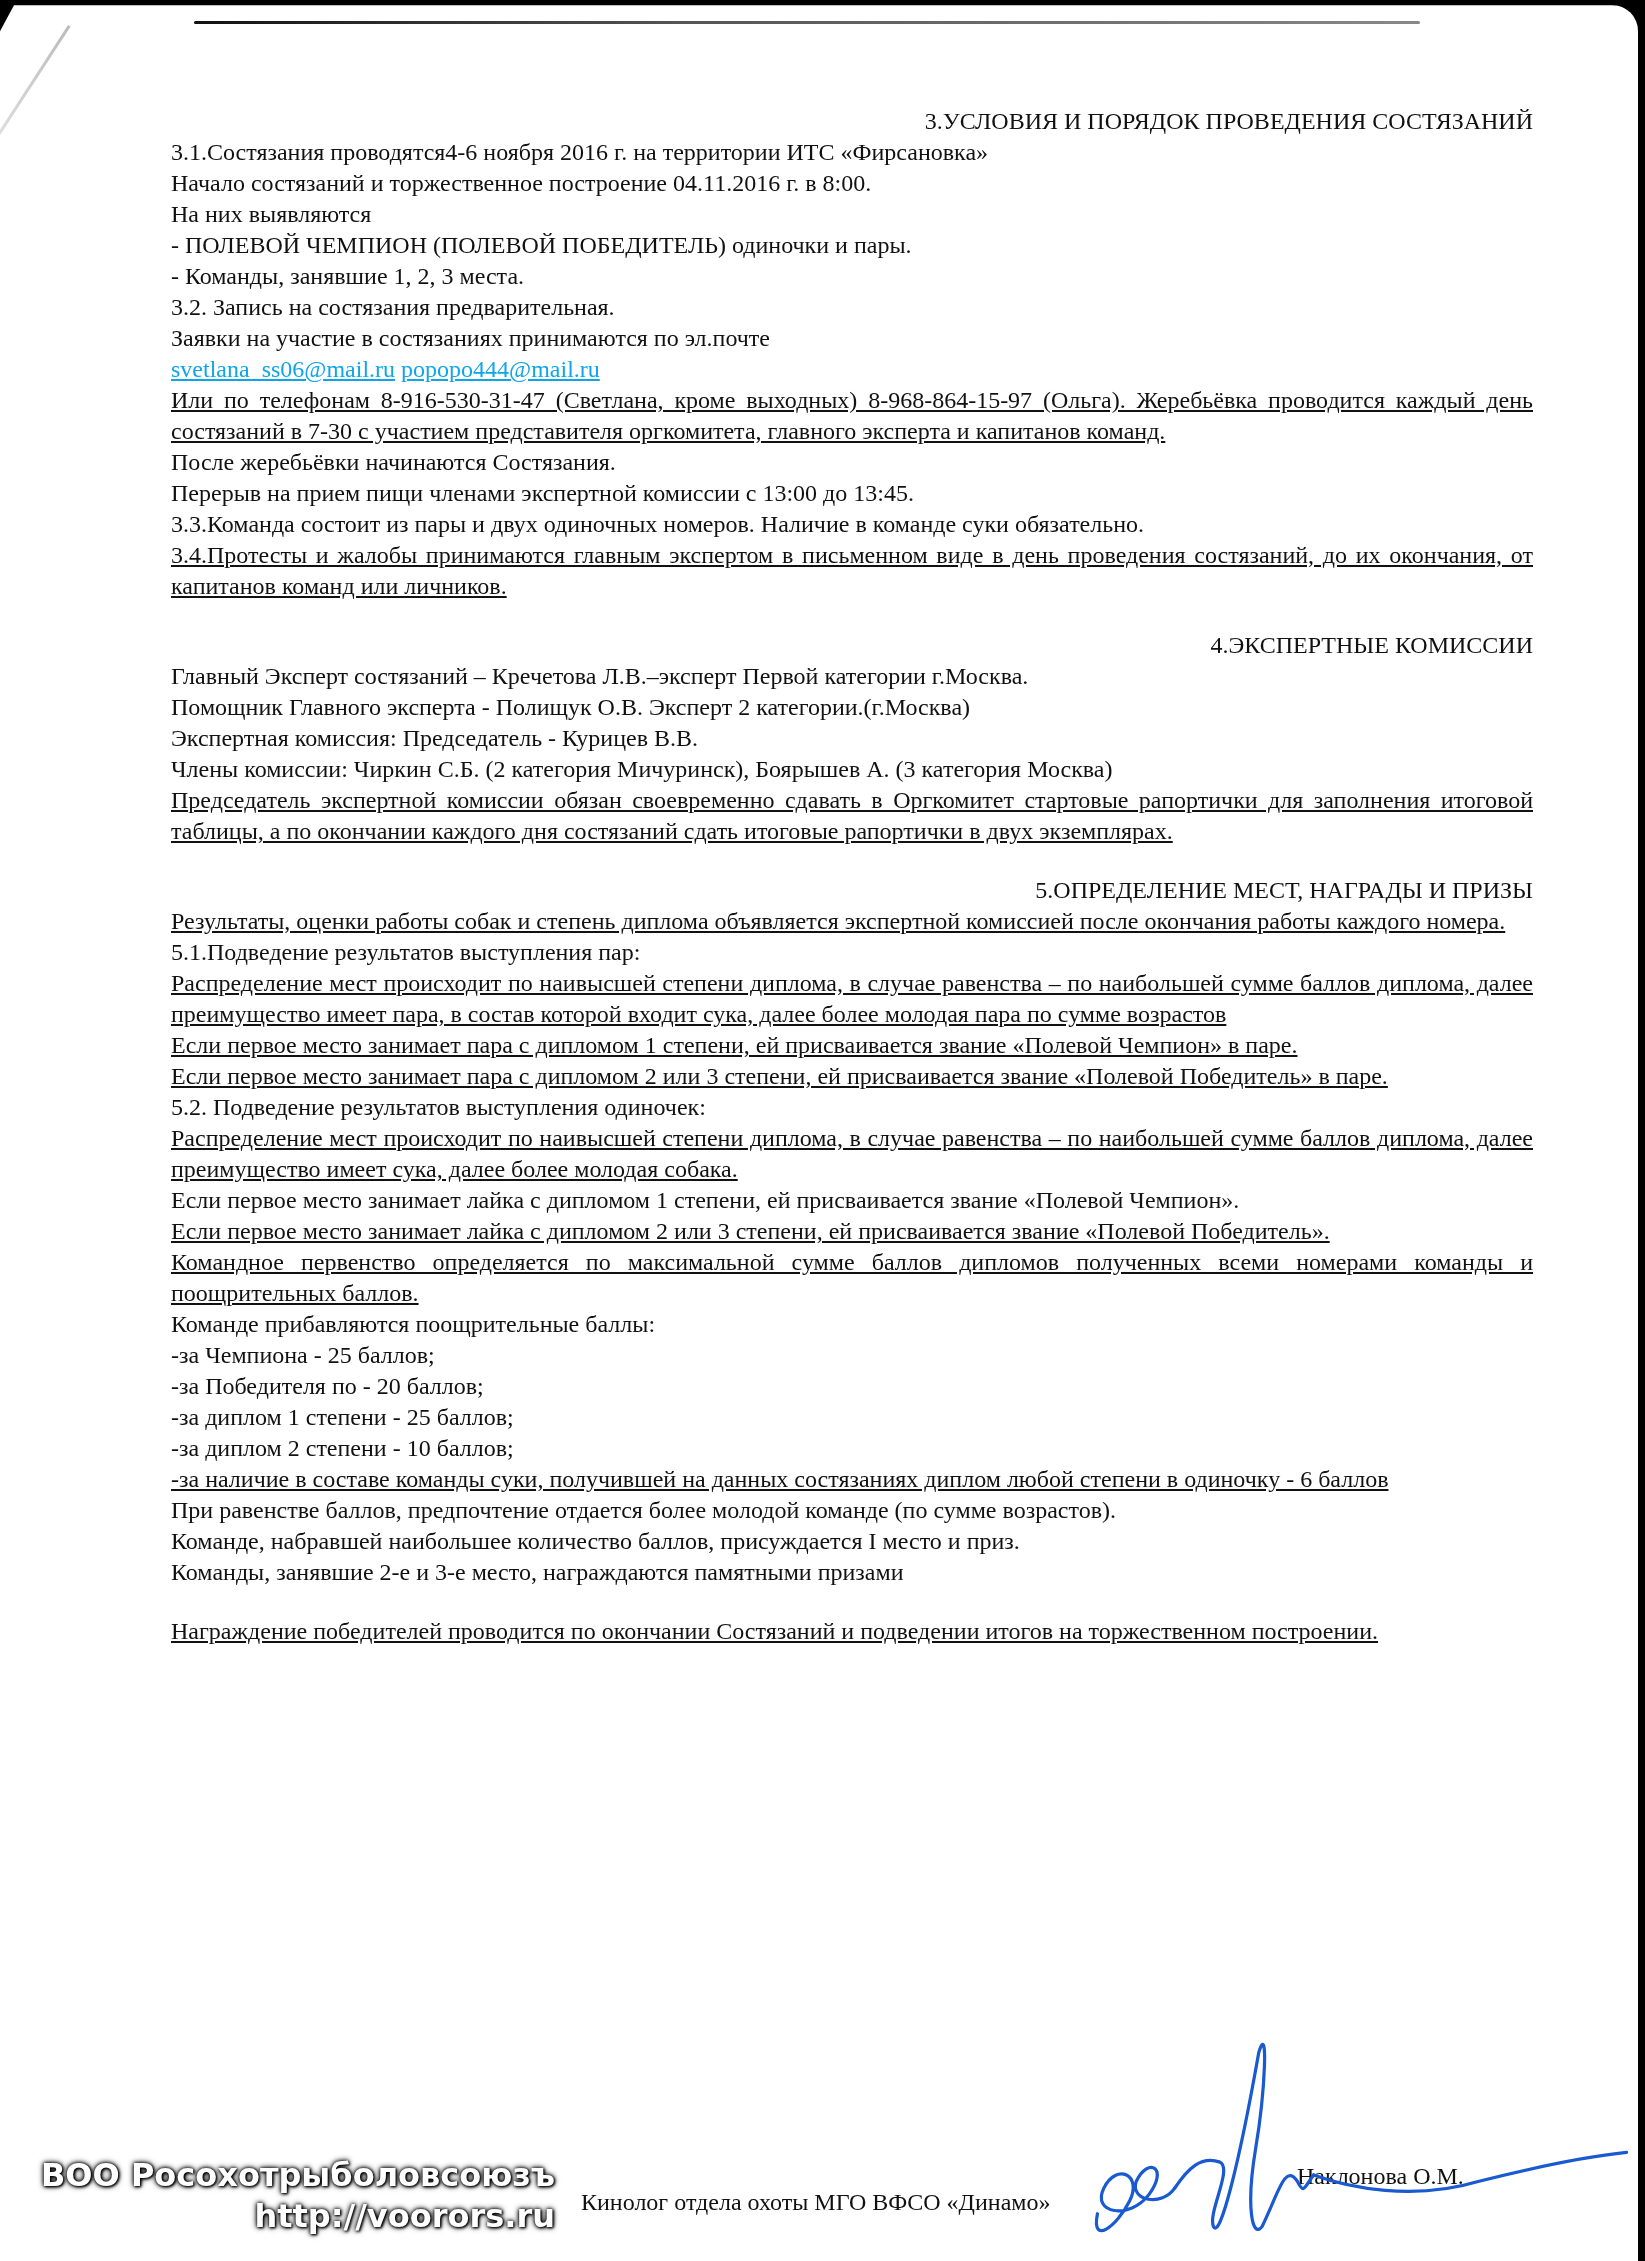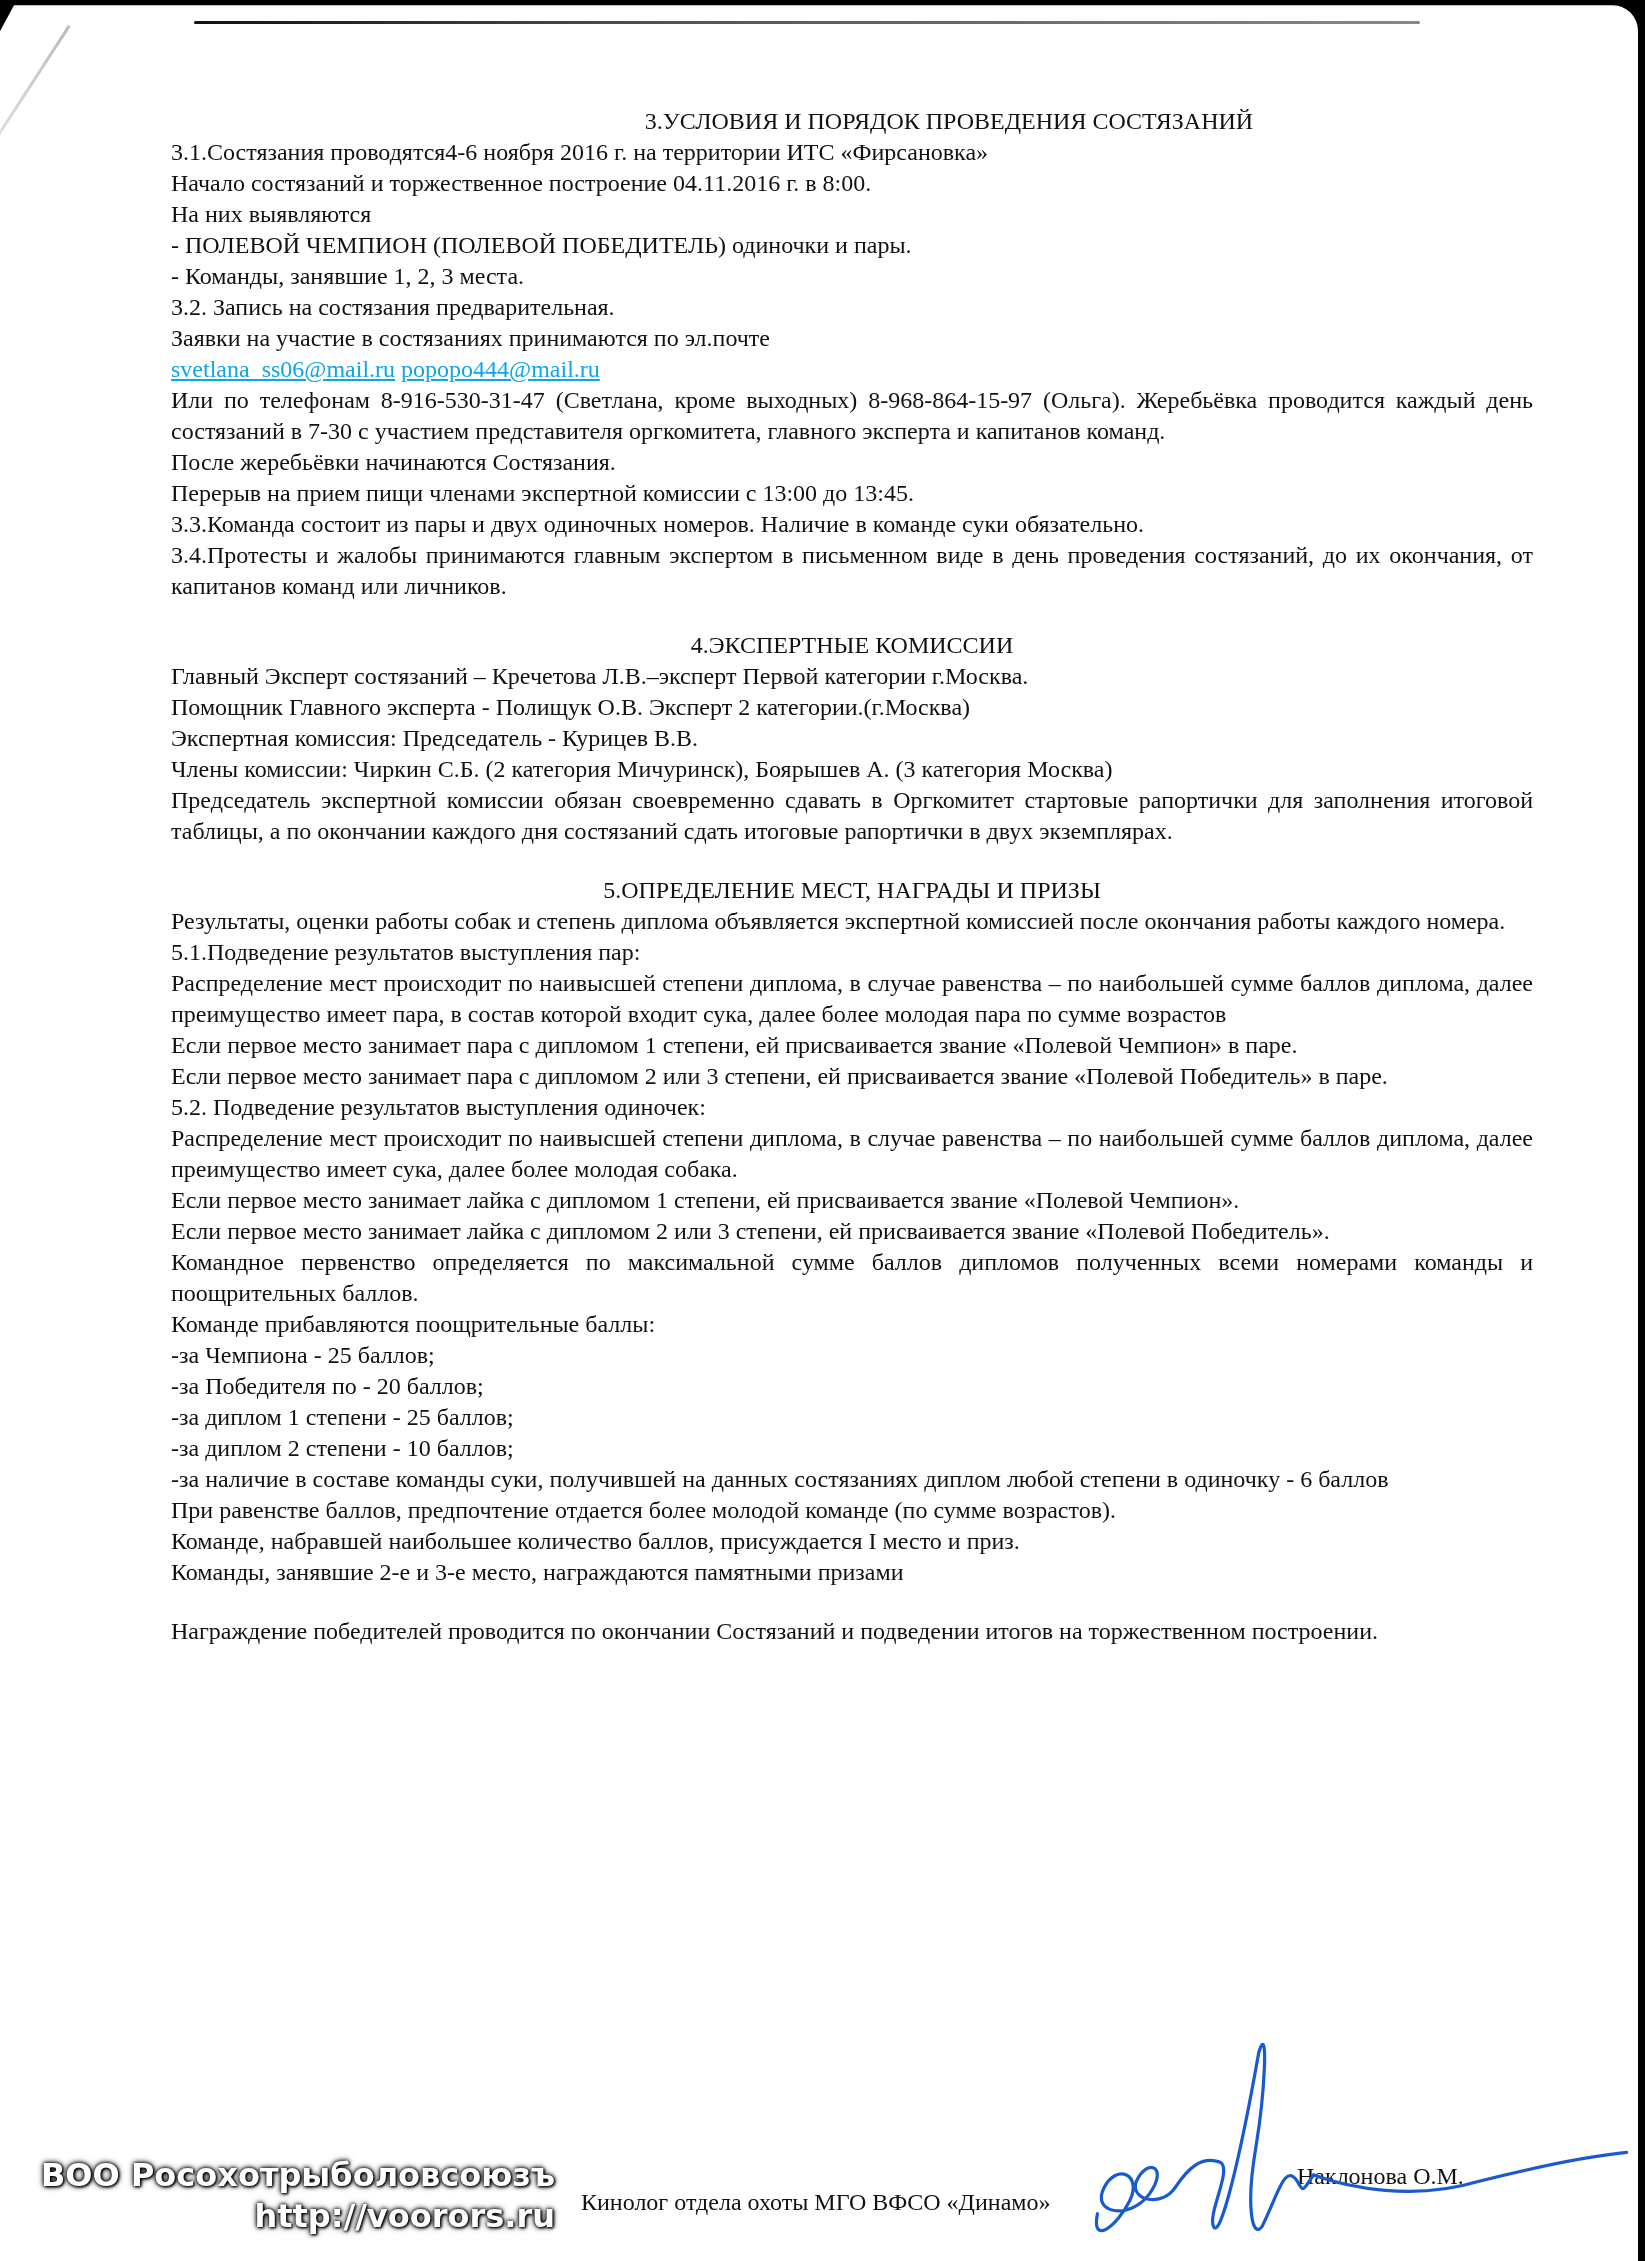--- a/index.html
+++ b/index.html
@@ -11,23 +11,23 @@
   }
   .fold-top { position:absolute; left:194px; top:16px; width:1226px; height:2.6px;
     background:linear-gradient(90deg,#111 0%, #555 40%, #888 100%); border-radius:1.9px; }
   .fold-diag { position:absolute; left:68px; top:19.4px; width:3.2px; height:194px;
     background:linear-gradient(180deg,#bbb,#eee); transform-origin:top left; transform:rotate(33deg); }
   .doc {
     position:absolute; left:171px; top:106px; width:1362px;
     font-family:"Liberation Serif", "DejaVu Serif", serif;
     font-size:24px; line-height:31px; color:#111;
   }
-  .h { text-align:center; margin:0; font-weight:normal; font-size:24px; }
+  .h { text-align:right; margin:0; font-weight:normal; font-size:24px; }
   .p { margin:0; }
-  .j { text-align:justify; text-align-last:left; }
+  .j { text-align:justify; text-align-last:left;text-decoration:underline; }
   .gap { height:28px; }
   a.email { color:#0ea5e9; text-decoration:underline; }
   .watermark {
     position:absolute; left:0; top:2155px; width:555px;
     font-family:"DejaVu Sans", sans-serif; font-weight:bold; font-size:32px; line-height:41px;
     color:#fff; text-align:right;
     text-shadow: 0 0 3.9px #000, 0 0 6.5px #000, 1.3px 1.3px 2.6px #000;
   }
   .signature-line {
     position:absolute; left:581px; top:2189px; width:968px;

